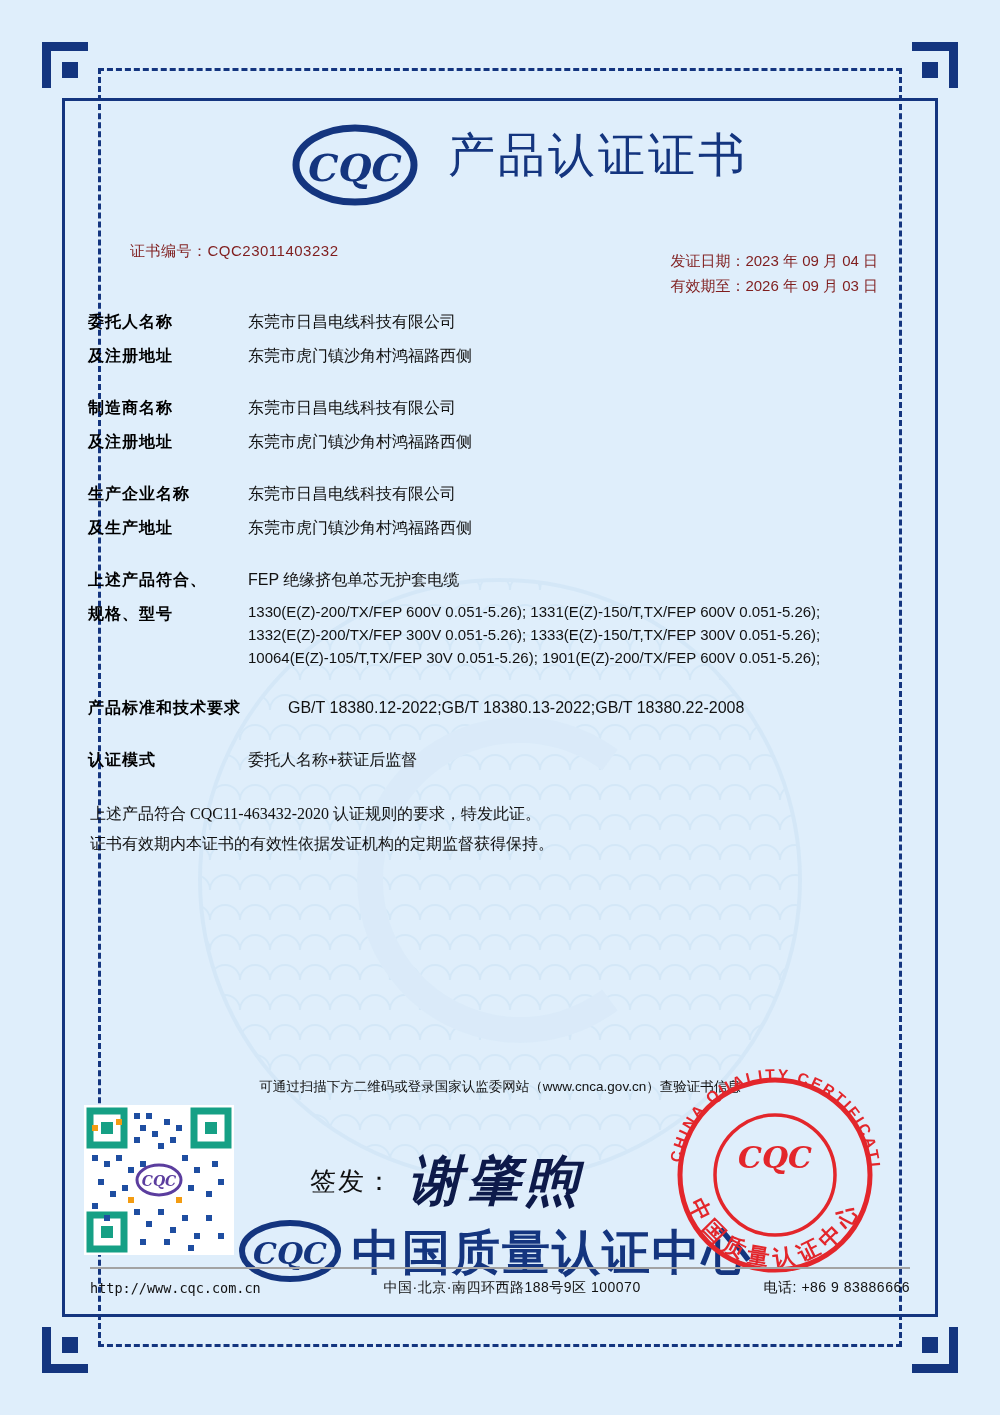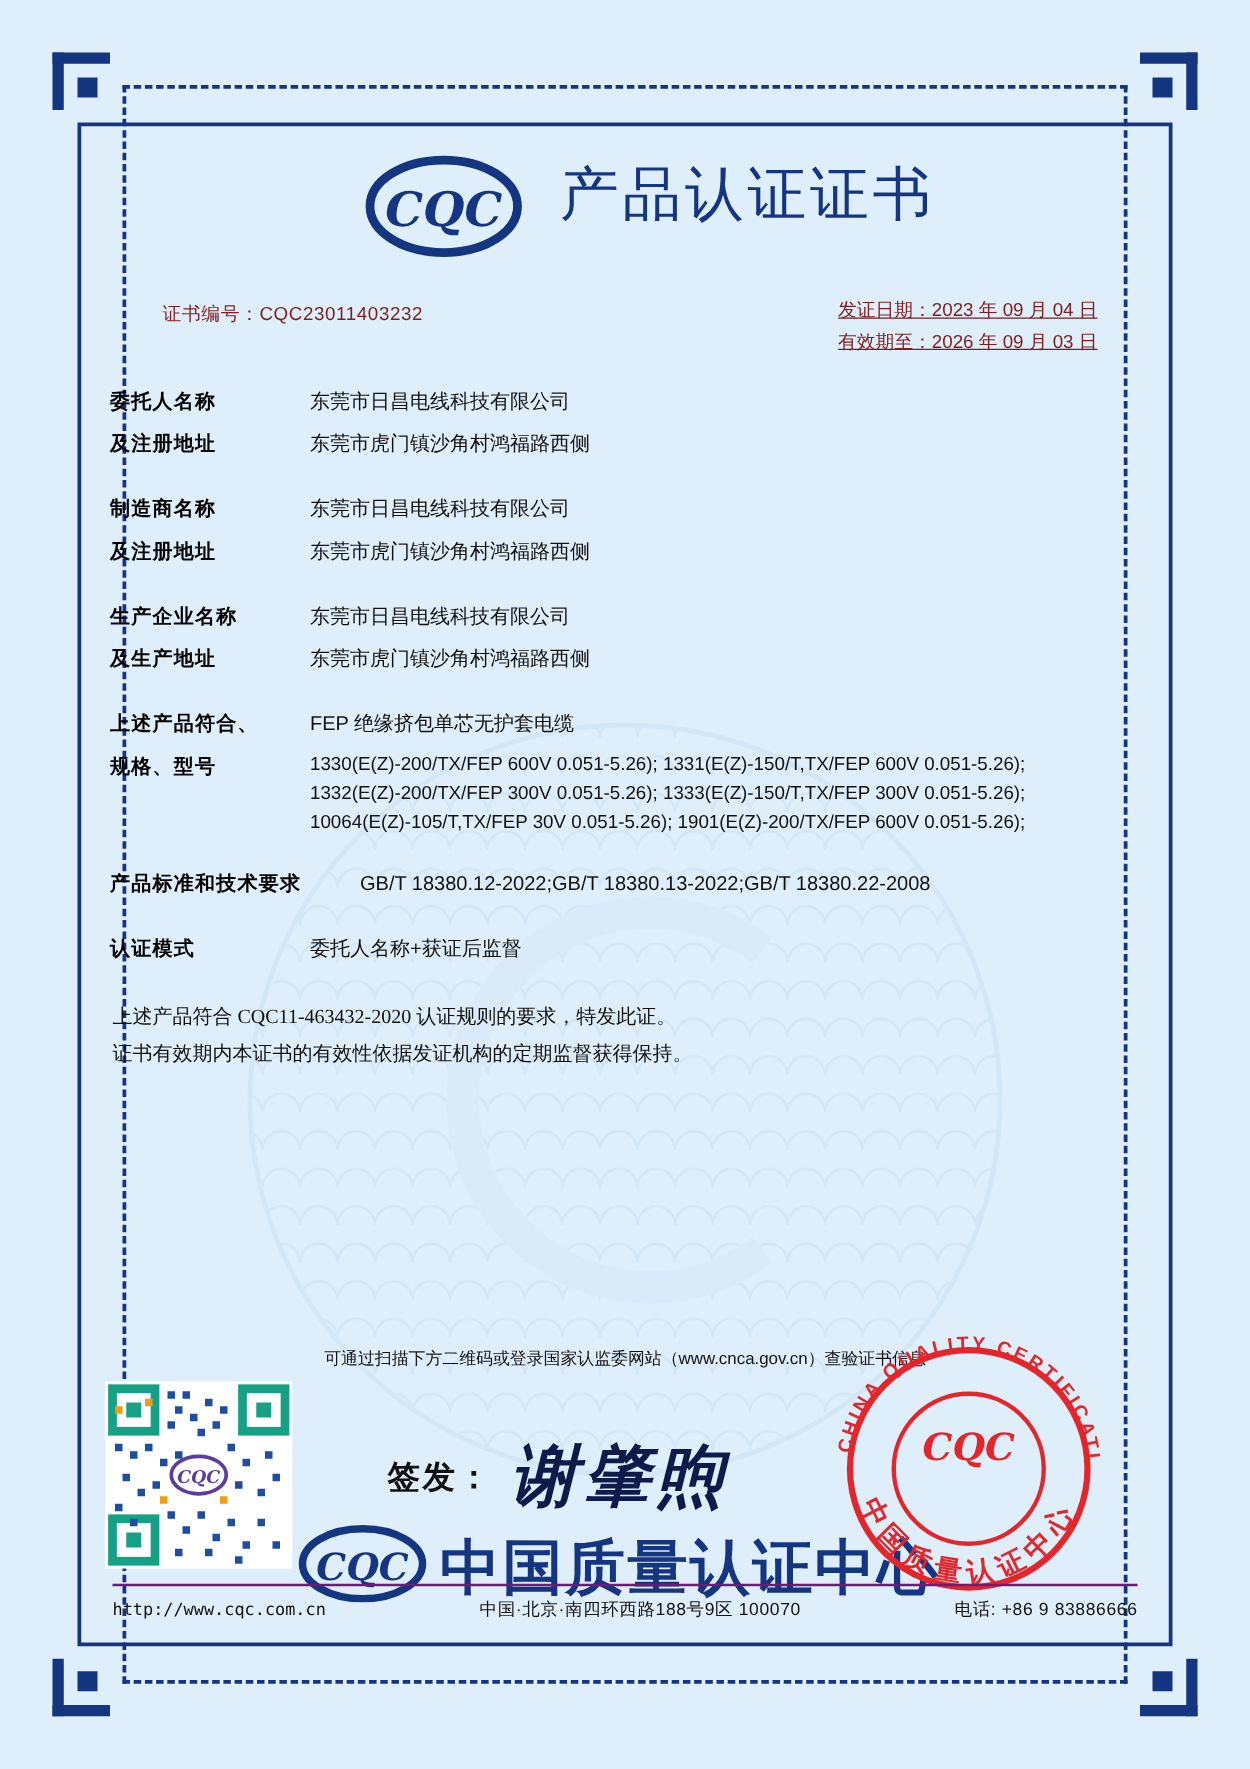--- a/index.html
+++ b/index.html
@@ -50,21 +50,21 @@
   .header{position:relative;height:96px;margin-top:8px;}
   .cqc-logo{position:absolute;left:212px;top:6px;}
   .doc-title{
     position:absolute;left:368px;top:6px;
     font-family:"DejaVu Sans","Liberation Sans",sans-serif;
     font-size:47px;font-weight:normal;color:#14357f;letter-spacing:3px;
   }
 
   .meta{position:relative;height:60px;margin-top:22px;font-size:15px;color:#7f1d1d;}
   .meta .cert-no{position:absolute;left:50px;top:6px;letter-spacing:.5px;}
-  .meta .dates{position:absolute;right:42px;top:0;text-align:right;line-height:25px;text-decoration:underline;}
+  .meta .dates{position:absolute;right:42px;top:12px;text-align:right;line-height:25px;}
 
   .rows{margin-top:12px;padding-left:8px;}
   .row{display:flex;margin-bottom:7px;}
   .row .lbl{
     width:160px;flex:0 0 160px;
     font-weight:bold;font-size:16px;color:#000;
     letter-spacing:1px;line-height:27px;
   }
   .row .val{
     font-size:16px;color:#111;line-height:27px;
@@ -83,42 +83,42 @@
   .verify{
     position:absolute;left:0;right:0;top:968px;text-align:center;
     font-size:13.5px;color:#111;
   }
 
   
   .qr{position:absolute;left:4px;top:995px;width:150px;height:150px;}
 
   
   .sign-row{position:absolute;left:230px;top:1035px;display:flex;align-items:center;}
-  .sign-label{font-size:26px;font-weight:bold;color:#111;letter-spacing:2px;text-align:center;}
+  .sign-label{font-size:26px;font-weight:normal;color:#111;letter-spacing:2px;text-align:center;}
   .sign-name{
     margin-left:14px;
     font-family:"DejaVu Serif","Liberation Serif",serif;
     font-size:54px;color:#0d1a4a;font-weight:bold;
     font-style:italic;letter-spacing:4px;
   }
 
   .org-row{position:absolute;left:158px;top:1110px;display:flex;align-items:center;}
   .org-name{
     margin-left:10px;
     font-family:"DejaVu Sans","Liberation Sans",sans-serif;
     font-size:48px;font-weight:bold;color:#14357f;letter-spacing:2px;
   }
 
   
   .seal{position:absolute;right:20px;top:940px;width:250px;height:250px;}
 
   
   .footer{
     position:absolute;left:10px;right:10px;bottom:8px;
-    border-top:2px solid #701a75;padding-top:10px;
+    border-top:2px solid #a3a3a3;padding-top:10px;
     display:flex;justify-content:space-between;align-items:center;
     font-size:14px;color:#111;
   }
   .footer .url{font-family:"DejaVu Sans Mono","Liberation Mono",monospace;font-size:13.5px;}
   .footer .addr{letter-spacing:.5px;}
   .footer .tel{letter-spacing:.5px;}
 </style>
 </head>
 <body>
 

